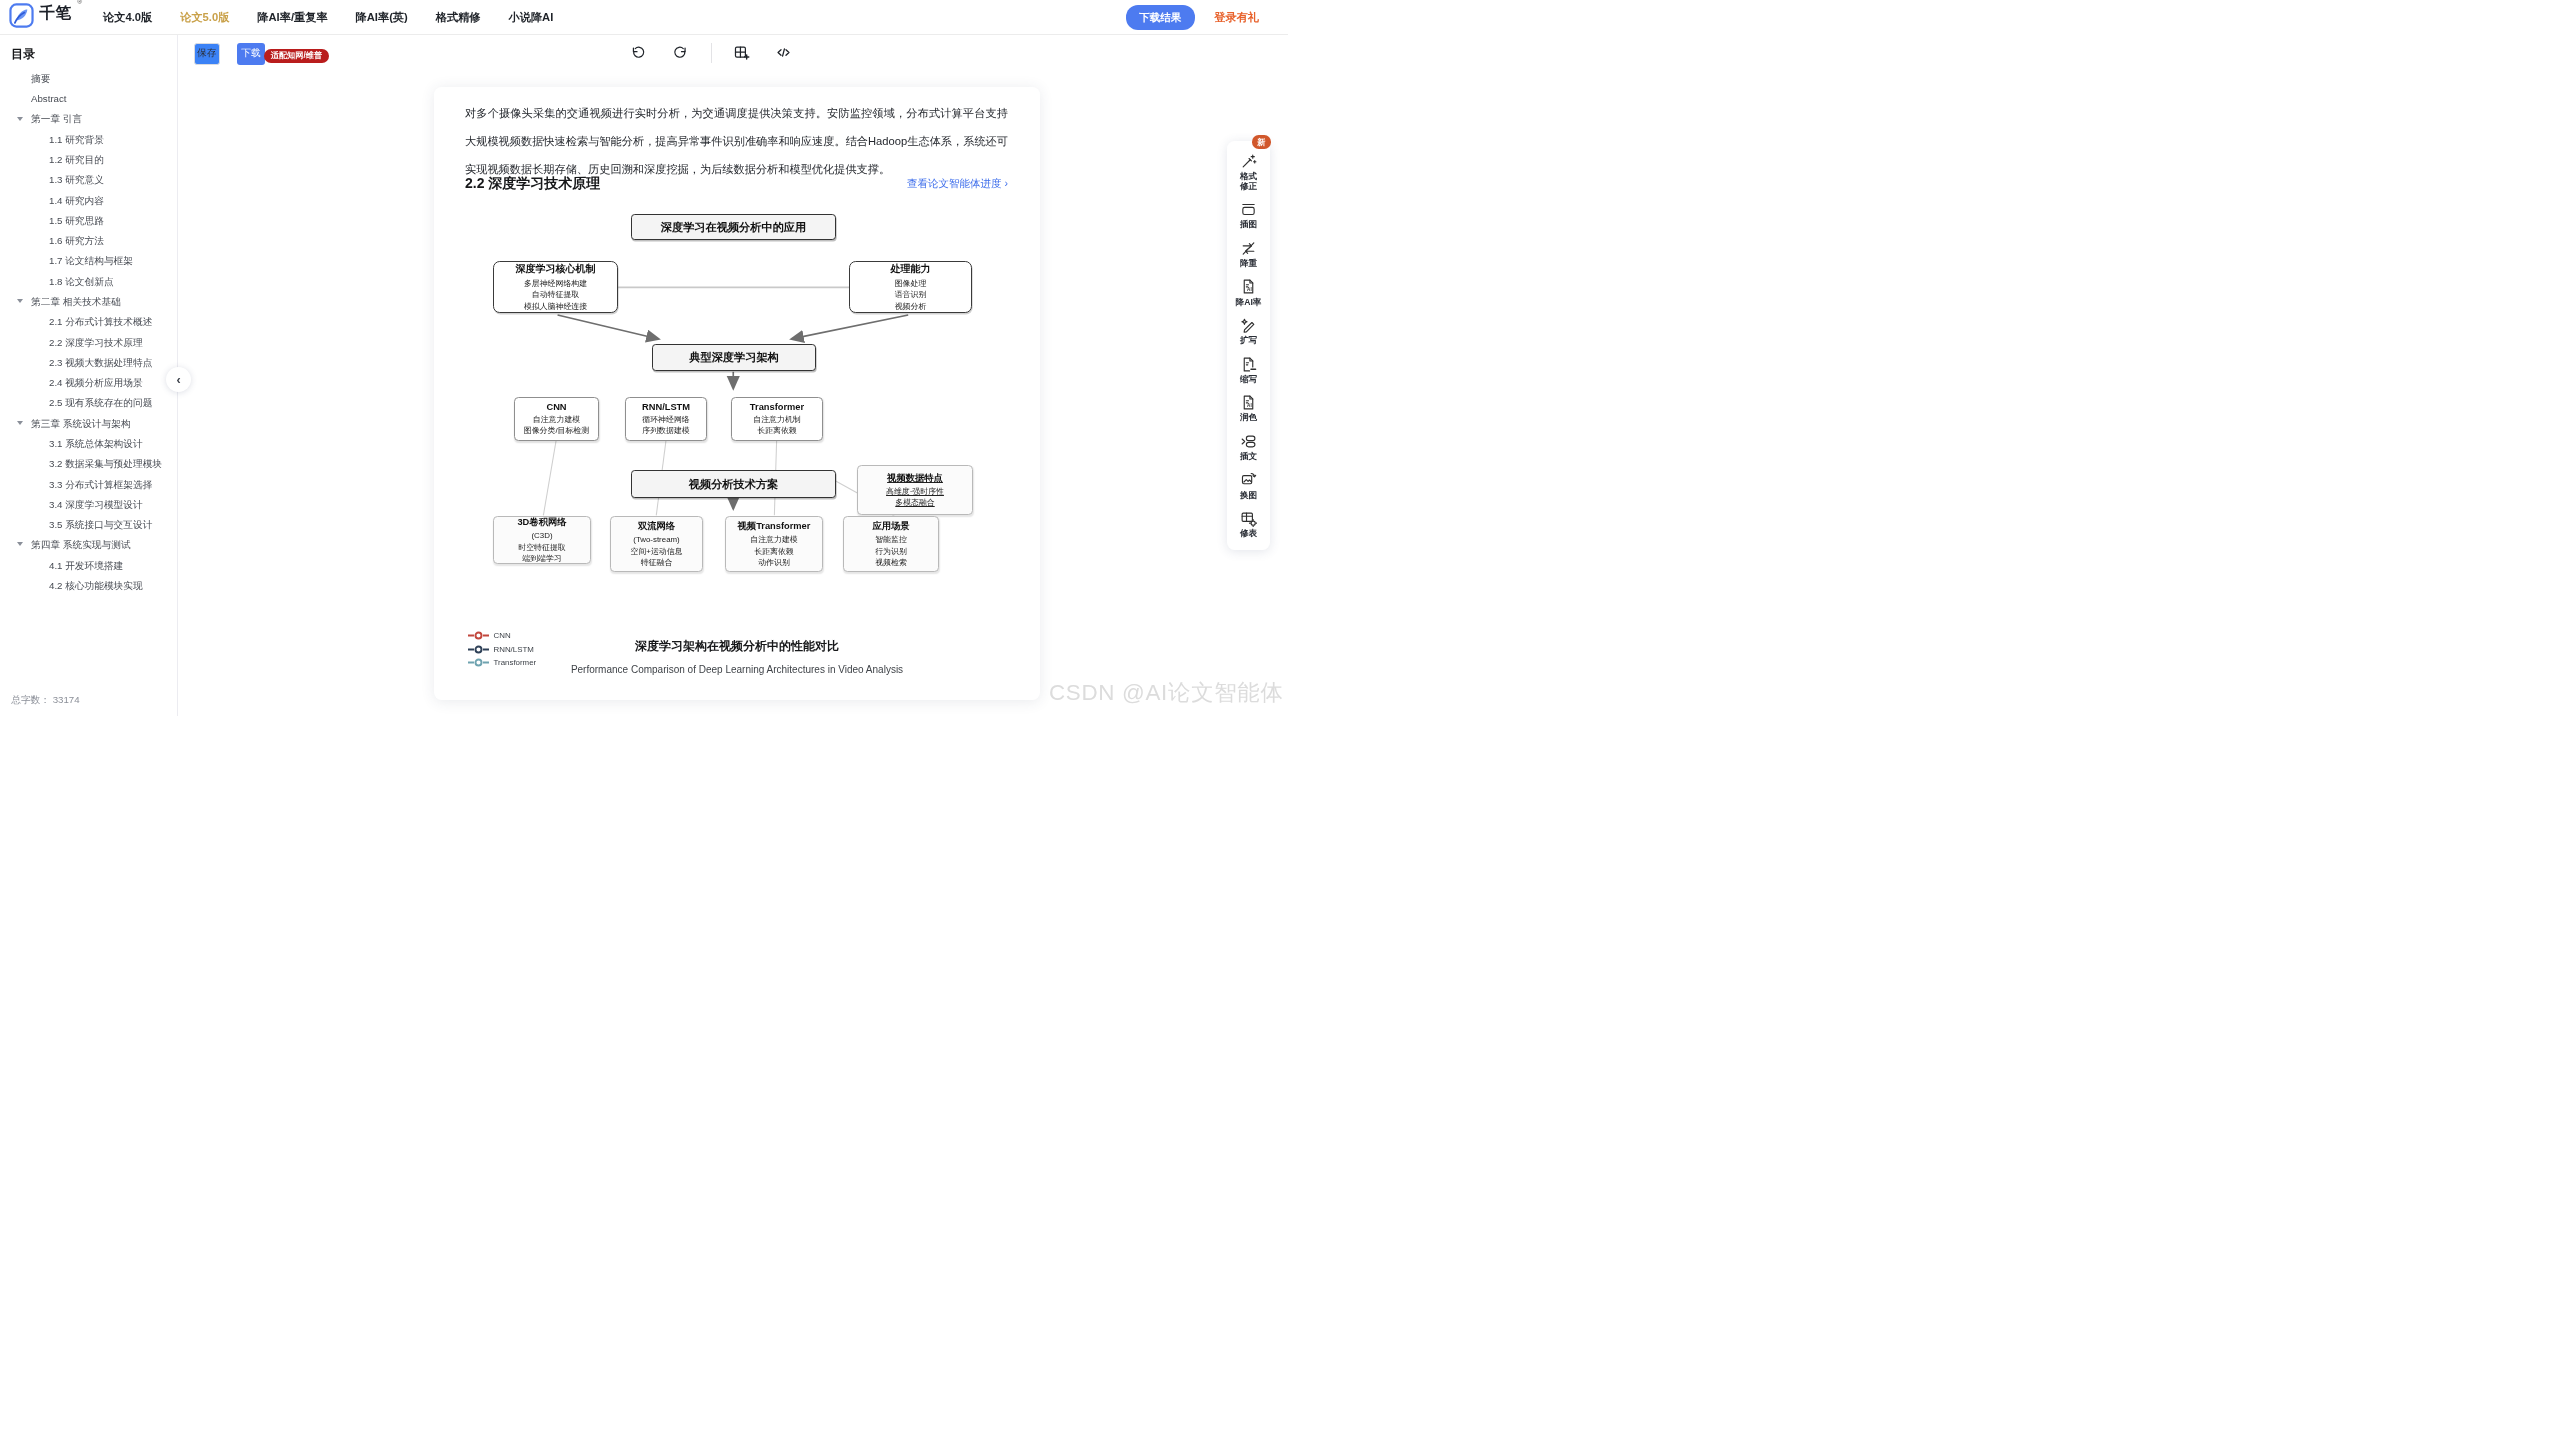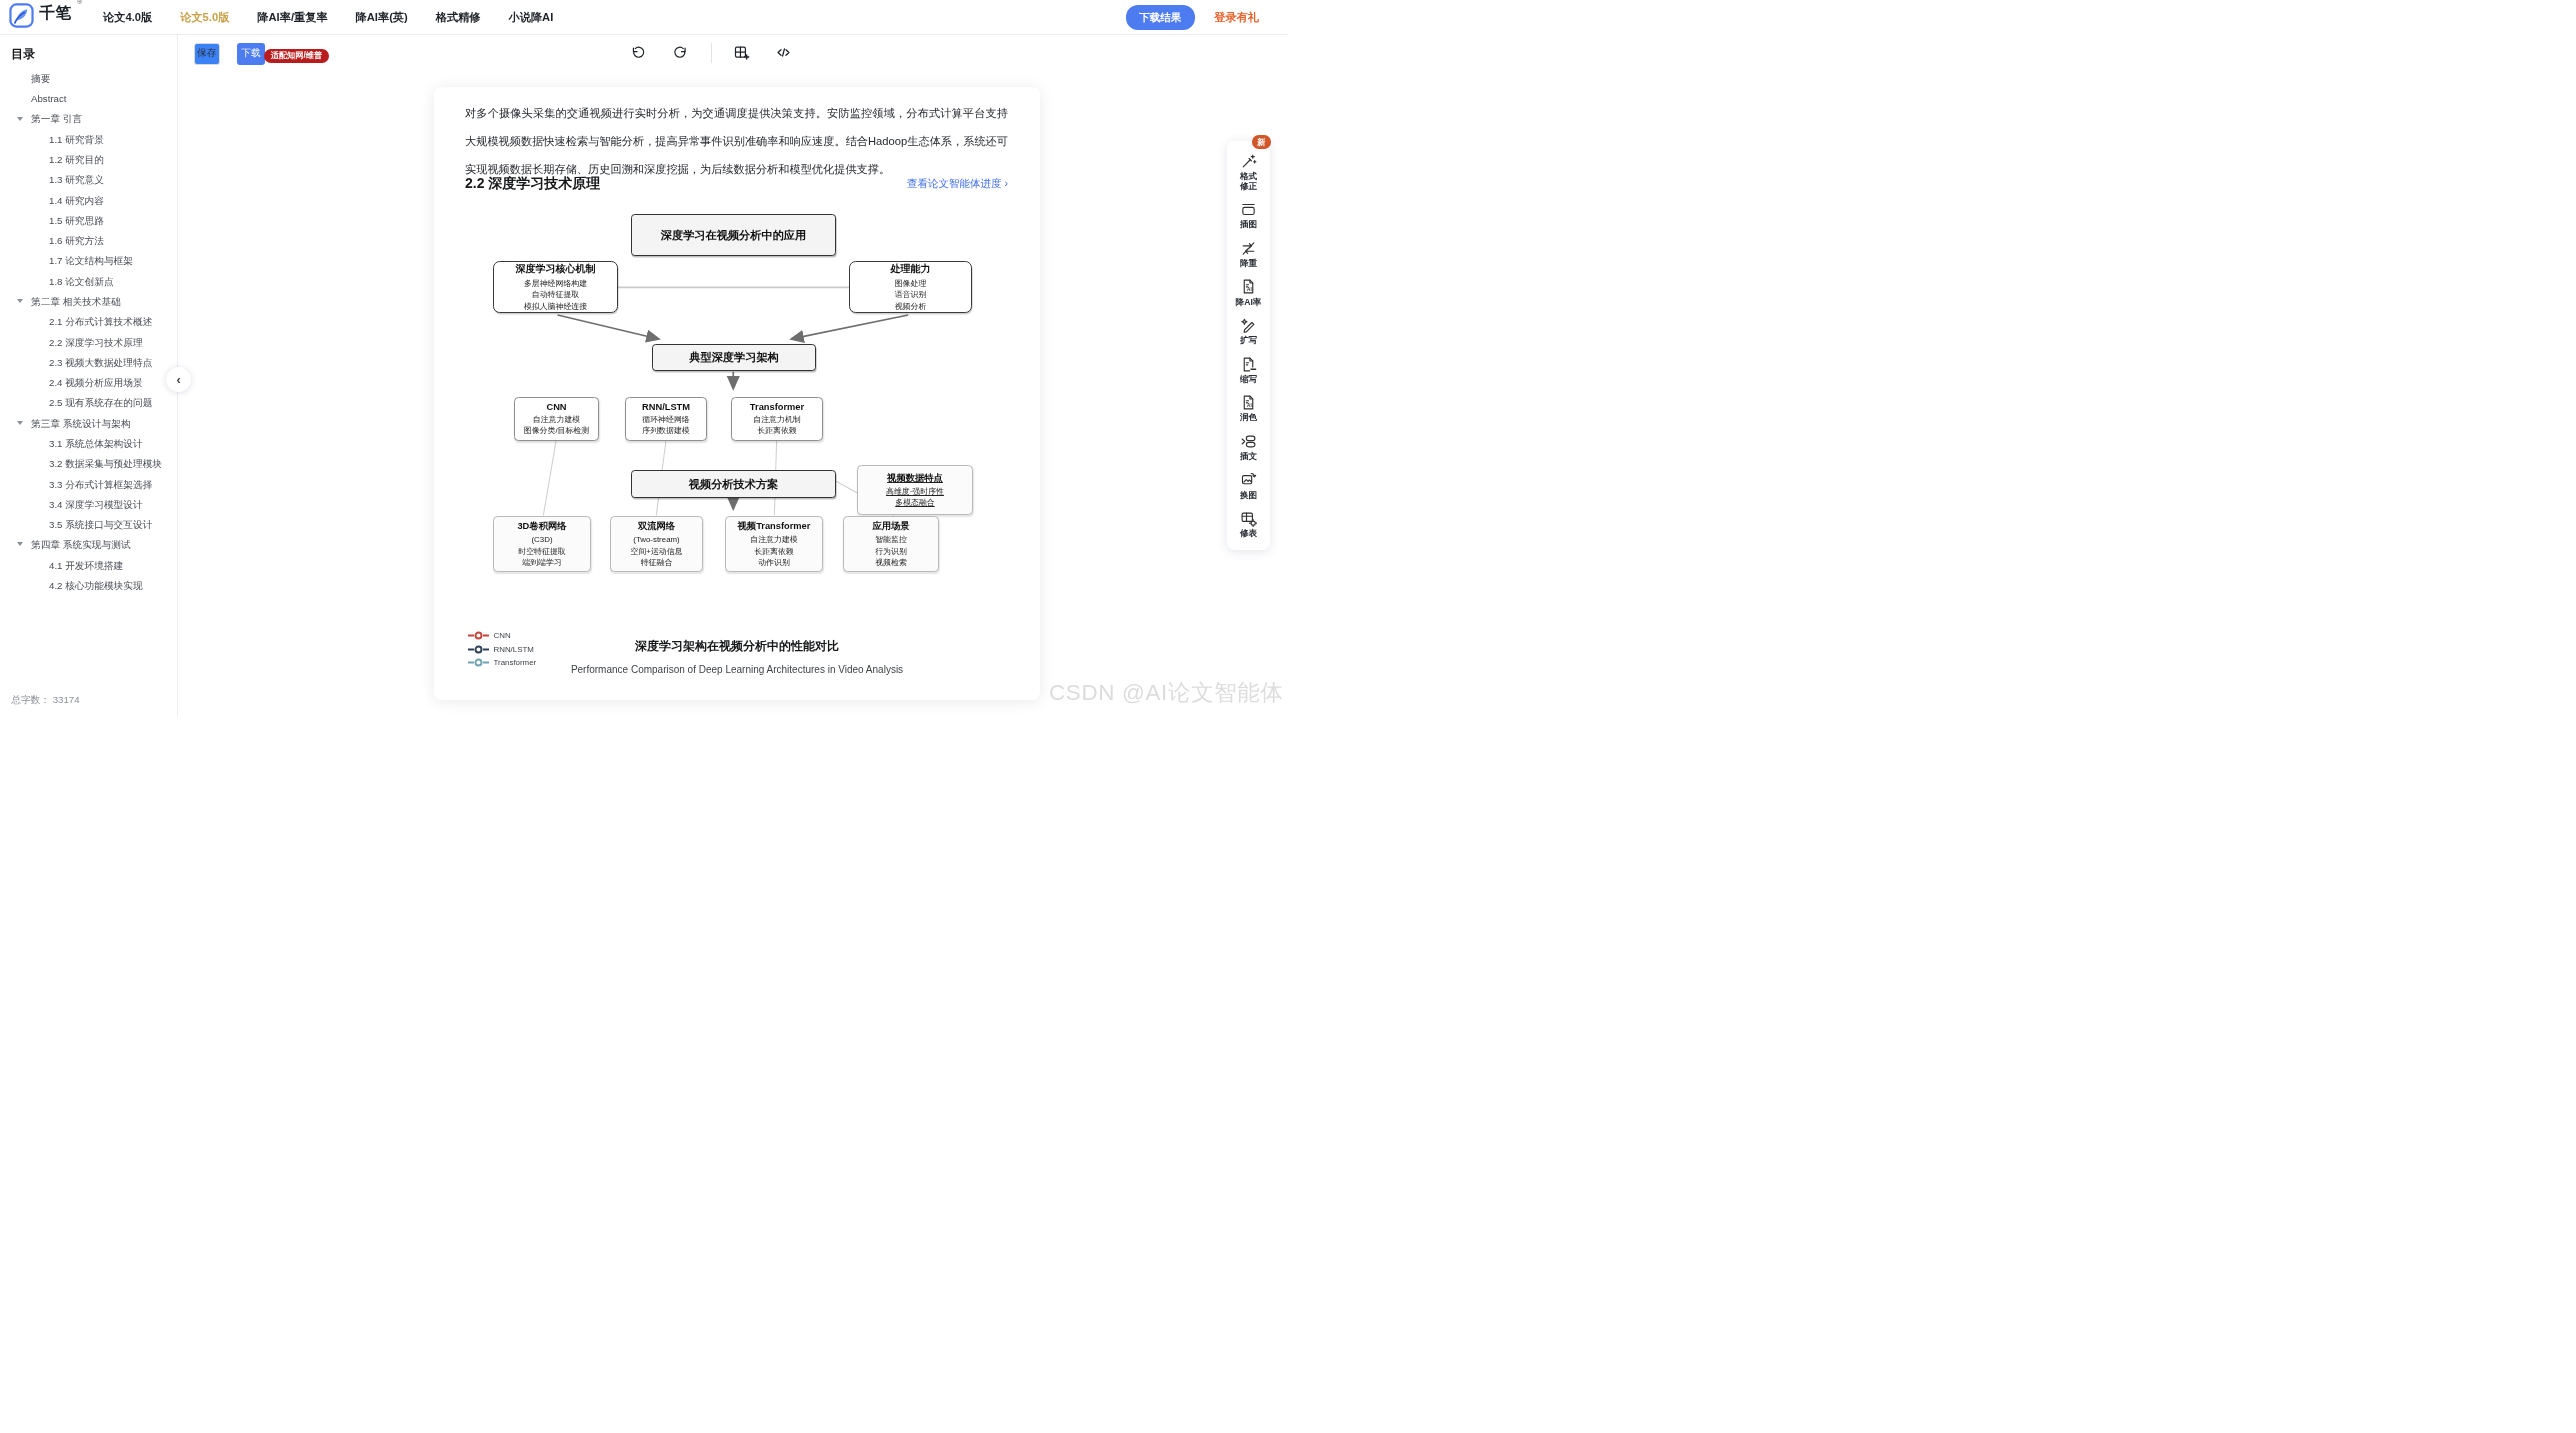--- a/index.html
+++ b/index.html
@@ -212,21 +212,21 @@
         <line x1="634" y1="305" x2="478" y2="337" stroke="#6e6e6e" stroke-width="2.2" marker-end="url(#ah)"></line>
         <line x1="400" y1="381" x2="400" y2="403" stroke="#6e6e6e" stroke-width="2.2" marker-end="url(#ah)"></line>
         <line x1="400" y1="551" x2="400" y2="564" stroke="#6e6e6e" stroke-width="2.2" marker-end="url(#ah)"></line>
         <line x1="163" y1="473" x2="146" y2="573" stroke="#cfcfcf" stroke-width="1.4"></line>
         <line x1="310" y1="473" x2="297" y2="573" stroke="#cfcfcf" stroke-width="1.4"></line>
         <line x1="458" y1="473" x2="455" y2="573" stroke="#cfcfcf" stroke-width="1.4"></line>
         <line x1="537" y1="527" x2="566" y2="543" stroke="#cfcfcf" stroke-width="1.4"></line>
         <line x1="645" y1="563" x2="613" y2="573" stroke="#cfcfcf" stroke-width="1.4"></line>
       </svg>
 
-      <div class="dbox dark" style="left:197px;top:127px;width:205px;height:42px;">
+      <div class="dbox dark" style="left:197px;top:127px;width:205px;height:26px;">
         <div class="dt-lg">深度学习在视频分析中的应用</div>
       </div>
       <div class="dbox node" style="left:59px;top:174px;width:125px;height:52px;">
         <div class="dt-md">深度学习核心机制</div>
         <div>
             <div class="dl-line">多层神经网络构建</div>
             <div class="dl-line">自动特征提取</div>
             <div class="dl-line">模拟人脑神经连接</div>
           </div>
       </div>
@@ -265,21 +265,21 @@
       <div class="dbox dark" style="left:197px;top:383px;width:205px;height:28px;">
         <div class="dt-lg">视频分析技术方案</div>
       </div>
       <div class="dbox lite" style="left:423px;top:378px;width:116px;height:50px;text-decoration:underline;">
         <div class="dt-sm">视频数据特点</div>
         <div>
             <div class="dl-line">高维度·强时序性</div>
             <div class="dl-line">多模态融合</div>
           </div>
       </div>
-      <div class="dbox lite" style="left:59px;top:429px;width:98px;height:56px;">
+      <div class="dbox lite" style="left:59px;top:429px;width:98px;height:48px;">
         <div class="dt-sm">3D卷积网络</div>
         <div>
             <div class="dl-line">(C3D)</div>
             <div class="dl-line">时空特征提取</div>
             <div class="dl-line">端到端学习</div>
           </div>
       </div>
       <div class="dbox lite" style="left:176px;top:429px;width:93px;height:56px;">
         <div class="dt-sm">双流网络</div>
         <div>

